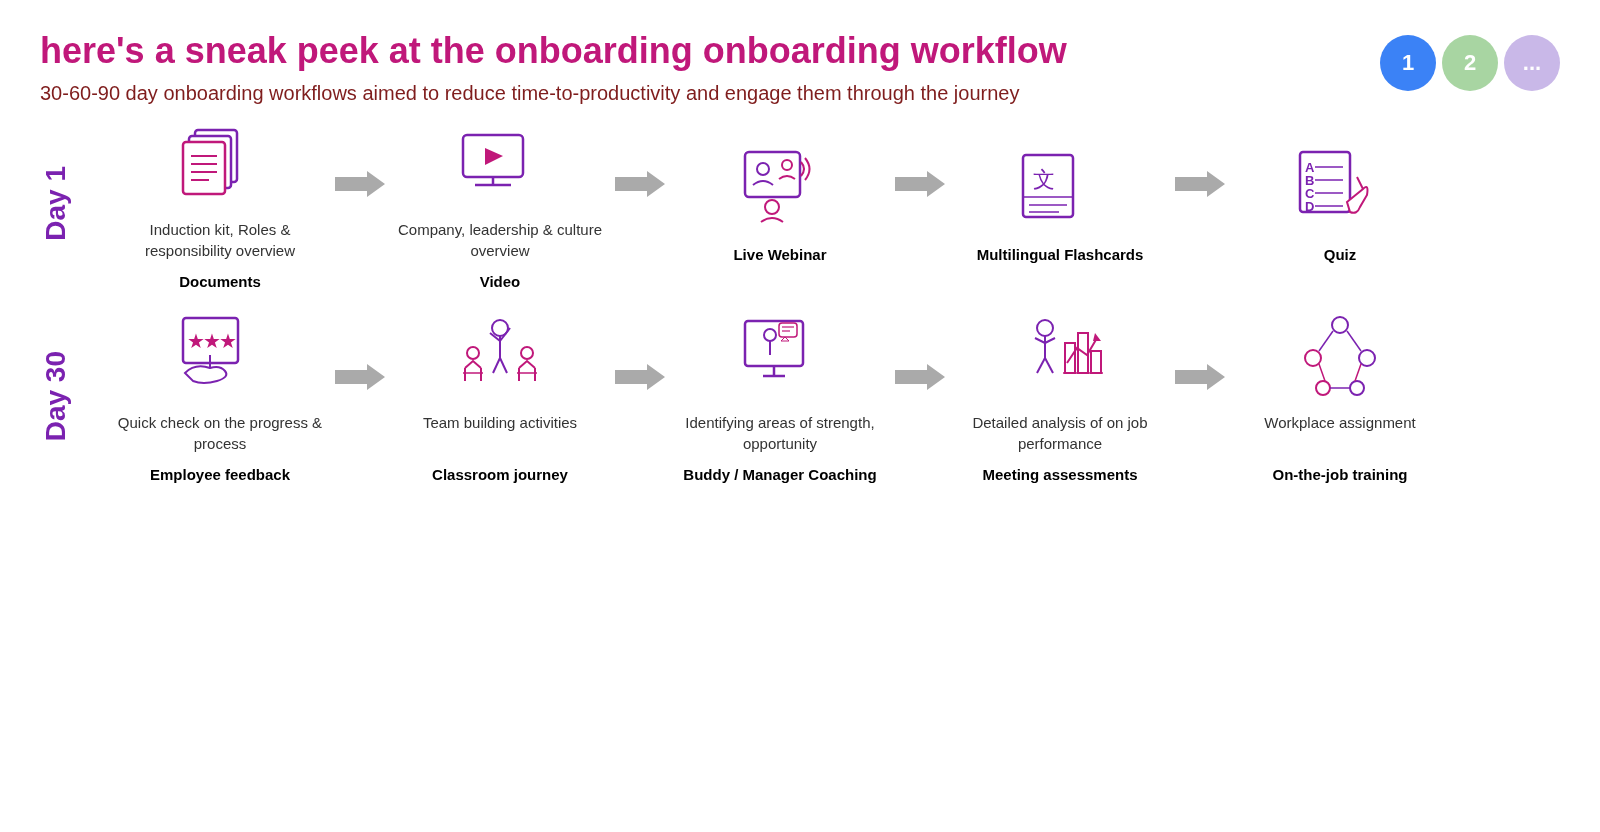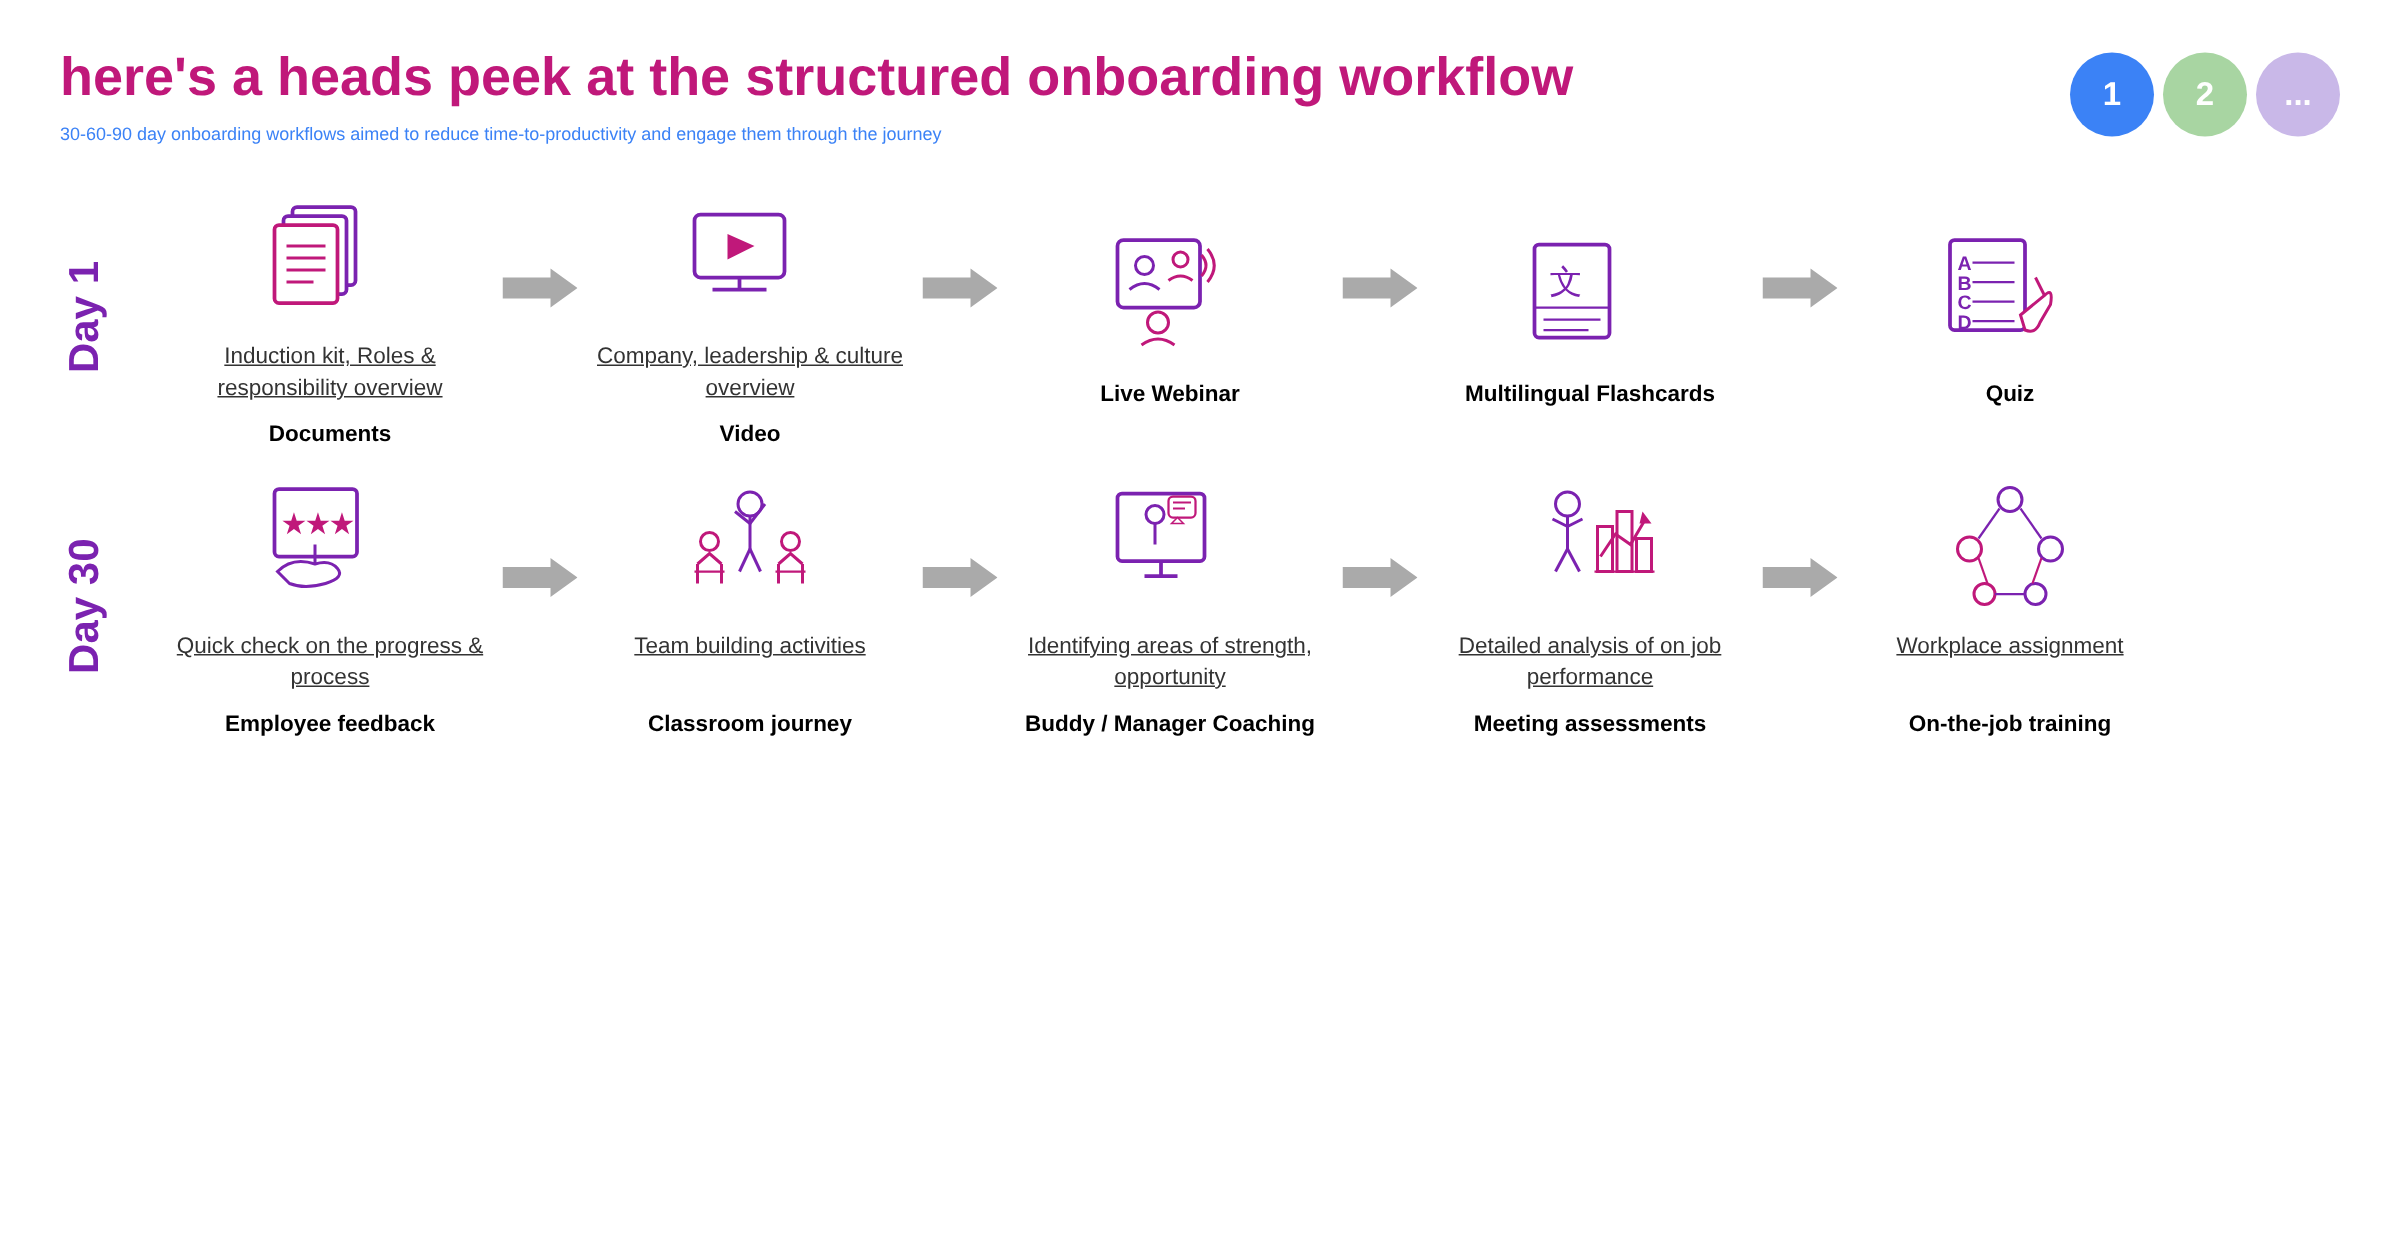--- a/index.html
+++ b/index.html
@@ -16,24 +16,24 @@
       justify-content: space-between;
       align-items: flex-start;
     }
     .title {
       color: #c0187a;
       font-size: 36px;
       font-weight: 800;
       margin-bottom: 10px;
     }
     .subtitle {
-      color: #3b82f6;
-      font-size: 12px;
+      color: #7f1d1d;
+      font-size: 20px;
       font-weight: 400;
-      margin-bottom: 29px;
+      margin-bottom: 12px;
     }
     .step-circles {
       display: flex;
       gap: 6px;
       margin-top: 5px;
     }
     .circle {
       width: 56px;
       height: 56px;
       border-radius: 50%;
@@ -87,21 +87,20 @@
     .step-icon svg {
       width: 90px;
       height: 85px;
     }
     .step-desc {
       font-size: 15px;
       color: #333;
       line-height: 1.4;
       margin-bottom: 6px;
       min-height: 48px;
-      text-decoration: underline;
     }
     .step-type {
       font-size: 15px;
       font-weight: 700;
       color: #000000;
     }
     .arrow {
       width: 60px;
       display: flex;
       align-items: center;
@@ -115,21 +114,21 @@
     }
     .arrow-left svg {
       transform: scaleX(-1);
     }
   </style>
 </head>
 <body>
 
 <div class="header-row">
   <div>
-    <h1 class="title">here's a heads peek at the structured onboarding workflow</h1>
+    <h1 class="title">here's a sneak peek at the onboarding onboarding workflow</h1>
     <p class="subtitle">30-60-90 day onboarding workflows aimed to reduce time-to-productivity and engage them through the journey</p>
   </div>
   <div class="step-circles">
     <div class="circle circle-1">1</div>
     <div class="circle circle-2">2</div>
     <div class="circle circle-3">...</div>
   </div>
 </div>
 
 <div class="workflow-section">

